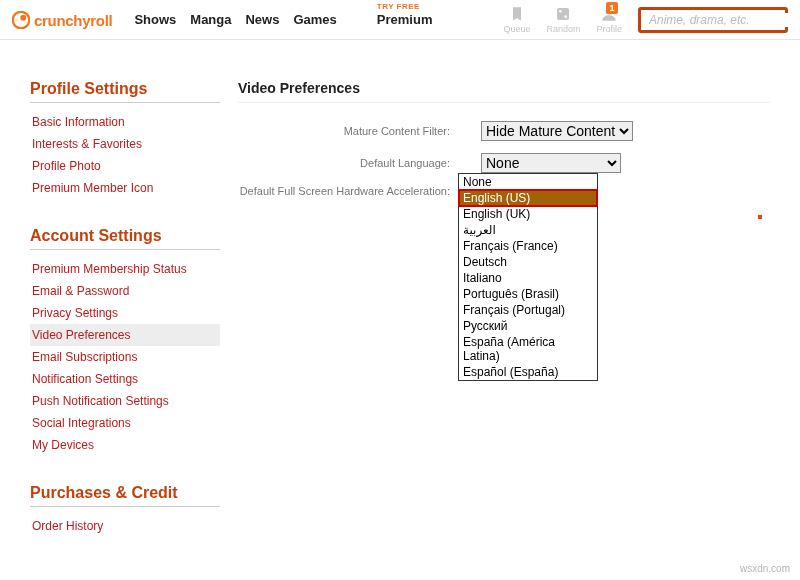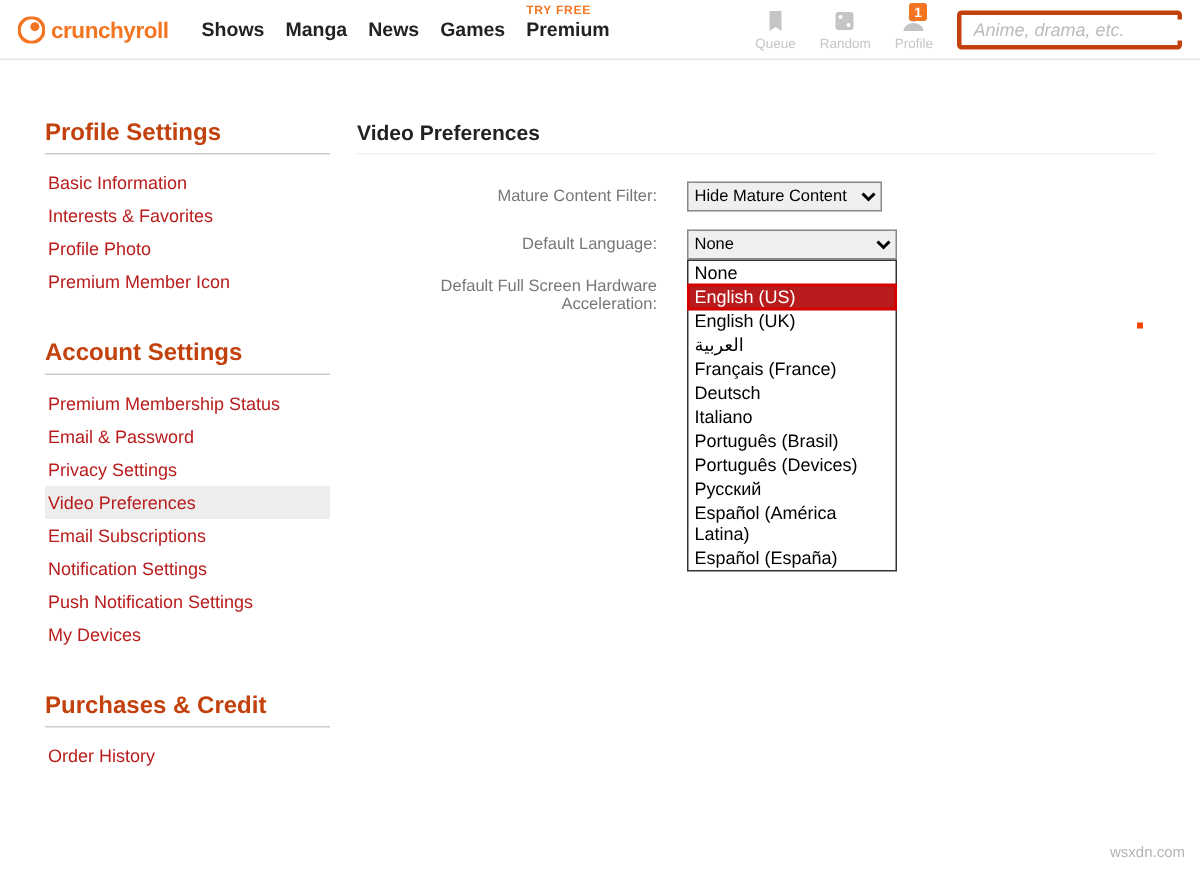--- a/index.html
+++ b/index.html
@@ -5,21 +5,21 @@
     * { margin: 0; padding: 0; box-sizing: border-box; font-family: Arial, Helvetica, sans-serif; }
     body { background: #fff; width: 800px; height: 580px; overflow: hidden; position: relative; }
 
     
     .header { display: flex; align-items: center; height: 40px; padding: 0 12px; border-bottom: 1px solid #e5e5e5; }
     .logo { display: flex; align-items: flex-end; gap: 4px; cursor: pointer; }
     .logo-mark { width: 18px; height: 18px; }
     .logo-text { color: #f47521; font-weight: bold; font-size: 15px; letter-spacing: -0.3px; }
     .nav-top { display: flex; gap: 14px; margin-left: 22px; font-size: 13px; font-weight: bold; }
     .nav-top .nav-link { color: #222; cursor: pointer; position: relative; }
-    .premium-wrap { position: relative; }
+    .premium-wrap { position: relative; margin-left: 26px; }
     .try-free { position: absolute; top: -10px; left: 0; font-size: 8px; color: #f47521; font-weight: bold; letter-spacing: 0.5px; white-space: nowrap; }
     .header-right { margin-left: auto; display: flex; align-items: center; gap: 16px; }
     .hicon { display: flex; flex-direction: column; align-items: center; gap: 2px; cursor: pointer; color: #c5c5c5; position: relative; }
     .hicon span.lbl { font-size: 9px; }
     .badge { position: absolute; top: -4px; right: 4px; background: #f47521; color: #fff; font-size: 9px; font-weight: bold; width: 12px; height: 12px; border-radius: 2px; display: flex; align-items: center; justify-content: center; }
     .search { display: flex; align-items: center; border: 3px solid #c2410c; border-radius: 3px; height: 26px; width: 150px; padding: 0 8px; }
     .search input { border: none; outline: none; flex: 1; font-size: 12px; color: #555; }
     .search input::placeholder { color: #bbb; font-style: italic; }
     .search svg { color: #ccc; }
 
@@ -28,27 +28,27 @@
     .sidebar { width: 190px; flex: none; }
     .side-group { margin-bottom: 28px; }
     .side-title { font-size: 16px; font-weight: bold; color: #c2410c; border-bottom: 1px solid #ccc; padding-bottom: 4px; margin-bottom: 8px; }
     .side-list { font-size: 12px; color: #b91c1c; }
     .side-list .item { padding: 4px 2px; cursor: pointer; }
     .side-list .item.active { background: #ededed; }
 
     .content { flex: 1; margin-left: 18px; }
     .content-title { font-size: 14px; font-weight: bold; color: #222; border-bottom: 1px solid #eee; padding-bottom: 6px; margin-bottom: 18px; }
     .pref-row { display: flex; align-items: center; margin-bottom: 12px; font-size: 11px; color: #777; }
-    .pref-row .label { width: 220px; text-align: right; padding-right: 20px; }
-    .select { font-size: 11px; border: 1px solid #888; height: 20px; min-width: 130px; background: #efefef; cursor: pointer; }
+    .pref-row .label { width: 220px; text-align: right; padding-right: 8px; }
+    .select { font-size: 14px; border: 1px solid #888; height: 20px; min-width: 130px; background: #efefef; cursor: pointer; margin-left: 23px; }
     .pref-row.lang .select-wrap { position: relative; }
     .select.lang { width: 140px; }
     .dropdown { position: absolute; top: 20px; left: 0; width: 140px; background: #fff; border: 1px solid #333; z-index: 10; font-size: 12px; color: #000; }
     .dropdown .opt { padding: 1px 4px; cursor: pointer; }
-    .dropdown .opt.hl { background: #b91c1c; color: #fff; outline: 2px solid #d40000; outline-offset: -1px; }
+    .dropdown .opt.hl { background: #a16207; color: #fff; outline: 2px solid #d40000; outline-offset: -1px; }
     .pref-row.chk { align-items: flex-start; }
     .pref-row.chk .label { width: 220px; }
 
     .footer-mark { position: absolute; bottom: 6px; right: 10px; font-size: 10px; color: #b4b4b4; }
     .accent-dot { position: absolute; right: 38px; top: 215px; width: 4px; height: 4px; background: #f04400; }
   </style>
 </head>
 <body>
 
 <div class="header">
@@ -116,20 +116,21 @@
     <div class="side-group">
       <div class="side-title">Account Settings</div>
       <div class="side-list">
         <div class="item">Premium Membership Status</div>
         <div class="item">Email &amp; Password</div>
         <div class="item">Privacy Settings</div>
         <div class="item active">Video Preferences</div>
         <div class="item">Email Subscriptions</div>
         <div class="item">Notification Settings</div>
         <div class="item">Push Notification Settings</div>
+        <div class="item">Social Integrations</div>
         <div class="item">My Devices</div>
       </div>
     </div>
     <div class="side-group">
       <div class="side-title">Purchases &amp; Credit</div>
       <div class="side-list">
         <div class="item">Order History</div>
       </div>
     </div>
   </div>
@@ -152,23 +153,23 @@
         </select>
         <div class="dropdown" id="lang-dropdown">
             <div class="opt">None</div>
             <div class="opt hl">English (US)</div>
             <div class="opt">English (UK)</div>
             <div class="opt">العربية</div>
             <div class="opt">Français (France)</div>
             <div class="opt">Deutsch</div>
             <div class="opt">Italiano</div>
             <div class="opt">Português (Brasil)</div>
-            <div class="opt">Português (Devices)</div>
+            <div class="opt">Français (Portugal)</div>
             <div class="opt">Русский</div>
-            <div class="opt">Español (América Latina)</div>
+            <div class="opt">España (América Latina)</div>
             <div class="opt">Español (España)</div>
           </div>
       </div>
     </div>
 
     <div class="pref-row chk">
       <div class="label">Default Full Screen Hardware Acceleration:</div>
     </div>
   </div>
 </div>

